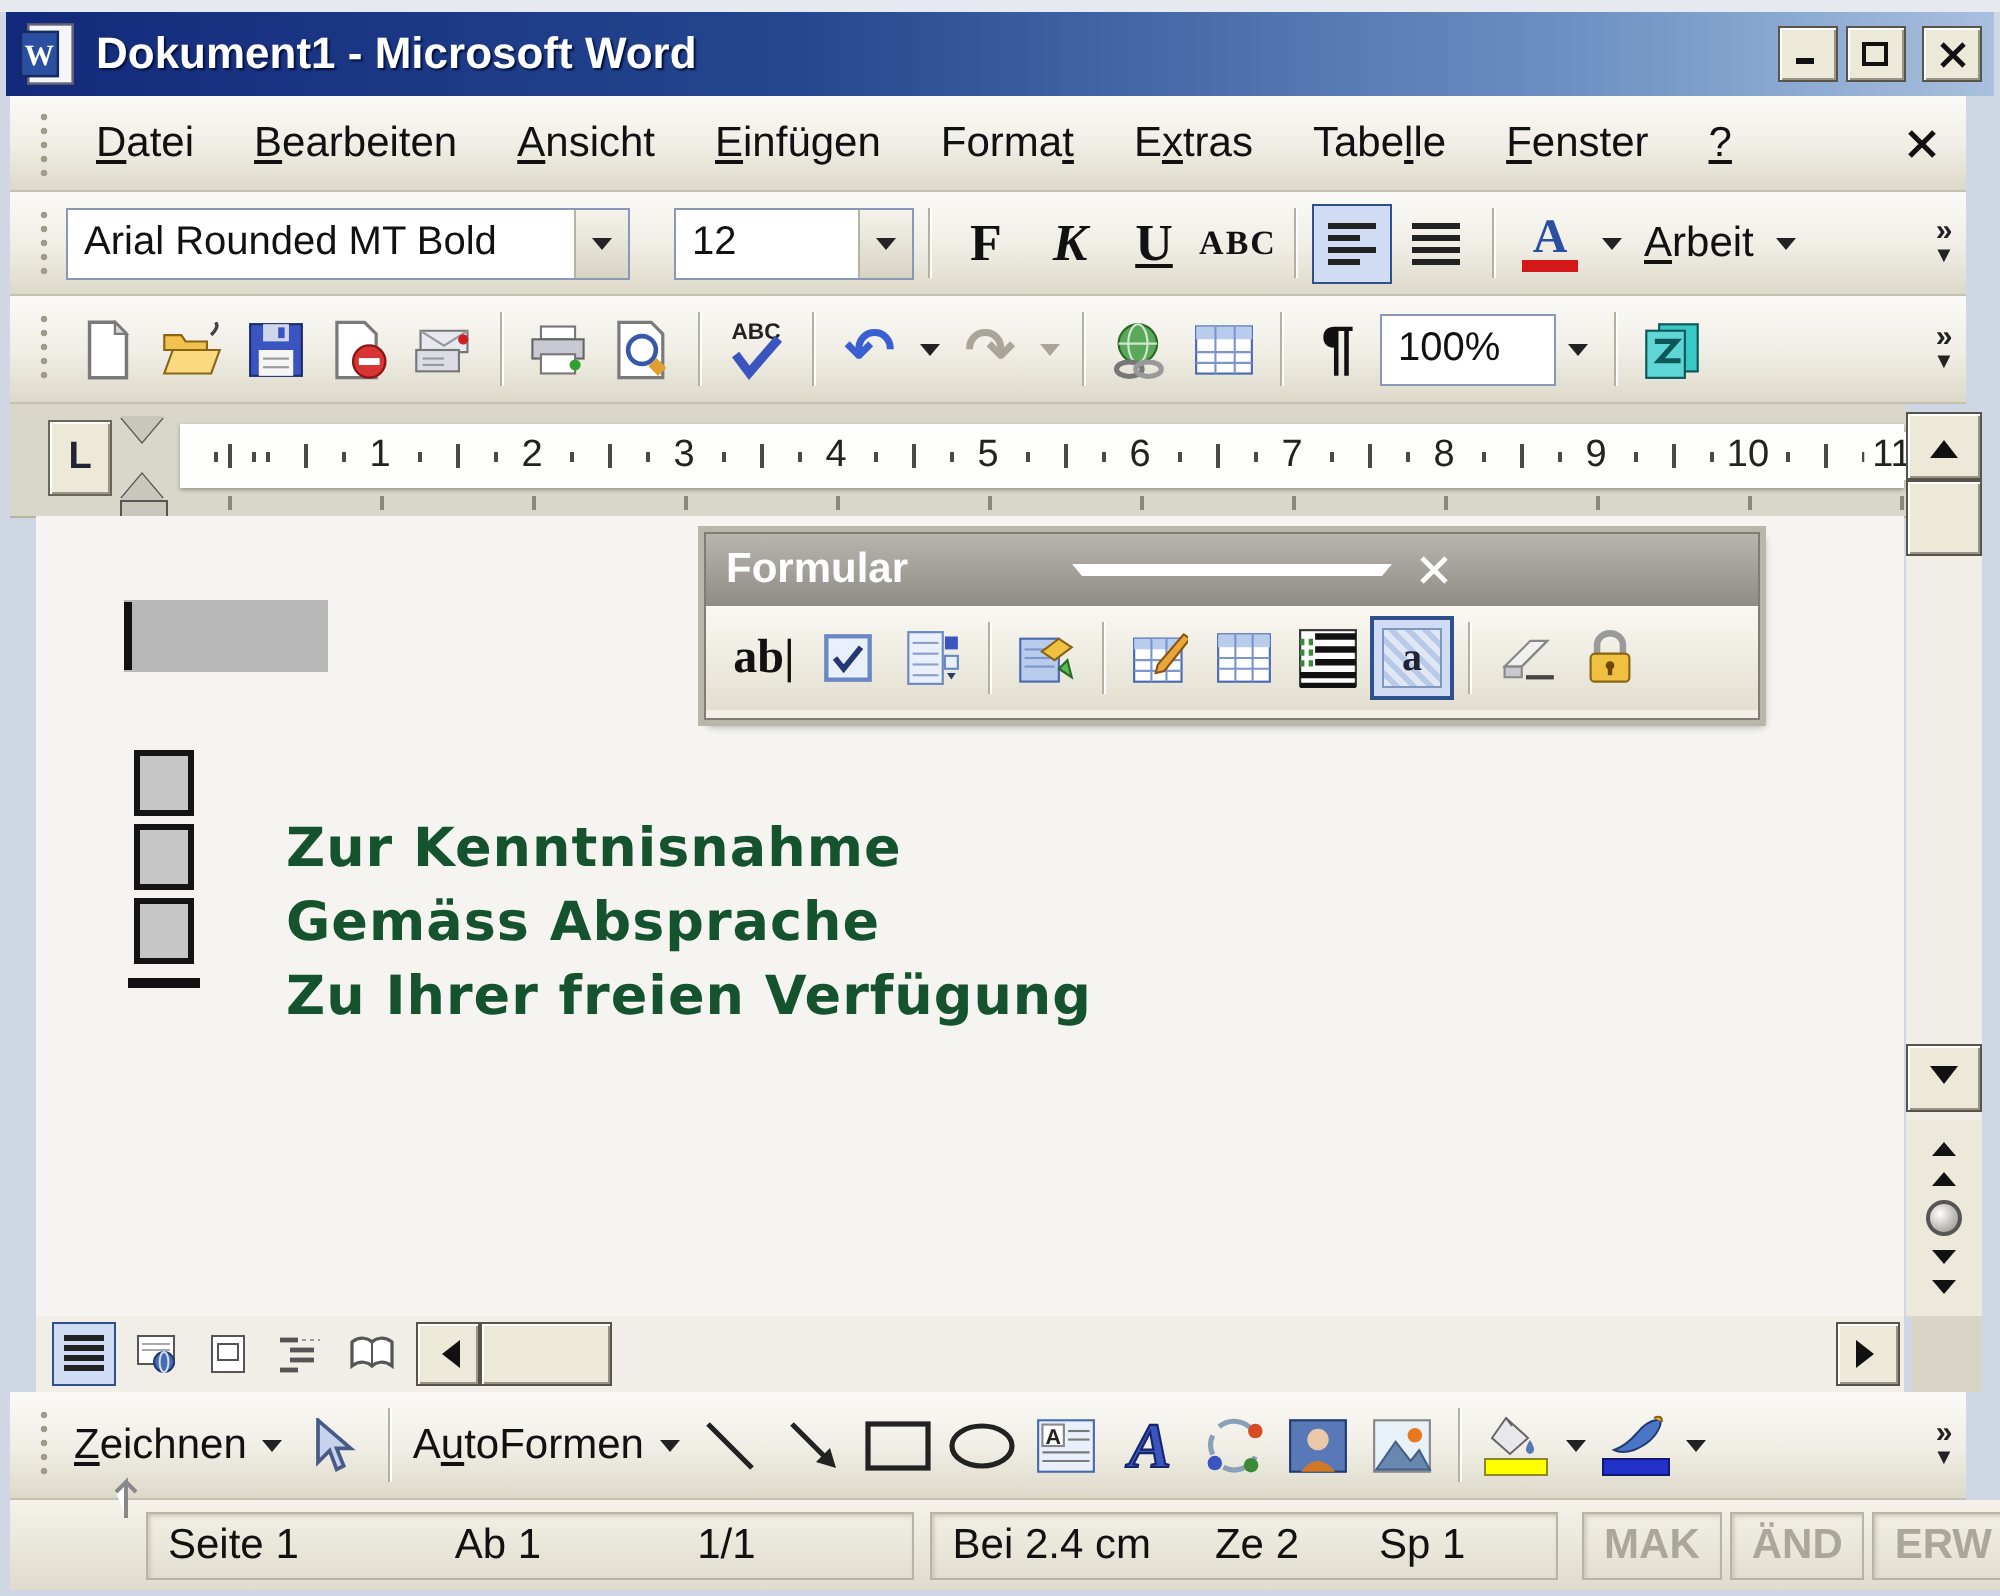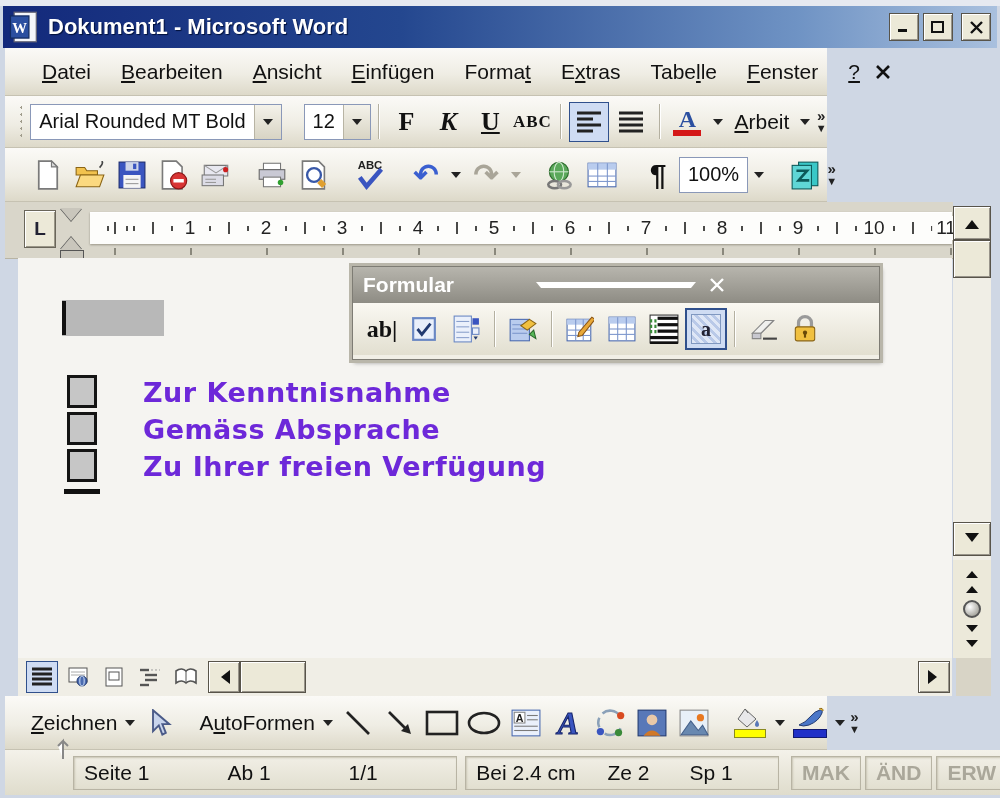--- a/index.html
+++ b/index.html
@@ -7,21 +7,21 @@
   #win{position:relative;width:1000px;height:798px;}
   
   .titlebar{position:absolute;left:3px;top:6px;right:3px;height:42px;
     background:linear-gradient(90deg,#13297b 0%,#24478f 40%,#6f93c4 80%,#a9c0de 100%);
     display:flex;align-items:center;padding:0 6px;box-sizing:border-box;}
   .apptitle{color:#fff;font-weight:bold;font-size:22px;margin-left:9px;text-shadow:1px 1px 1px #00103a;flex:1;}
   .winbtn{width:28px;height:26px;background:#ece9d8;border:1px solid #58544a;
     box-shadow:inset 1px 1px 0 #fff,inset -1px -1px 0 #98948a;
     display:flex;align-items:center;justify-content:center;margin-left:4px;}
   
-  .bar{position:absolute;left:5px;width:822px;background:linear-gradient(180deg,#fbfaf7 0%,#efede4 55%,#ddd9c9 100%);
+  .bar{position:absolute;left:5px;width:978px;background:linear-gradient(180deg,#fbfaf7 0%,#efede4 55%,#ddd9c9 100%);
     border-bottom:1px solid #c6c2b2;display:flex;align-items:center;box-sizing:border-box;}
   .handle{width:6px;height:70%;margin:0 8px 0 14px;
     background-image:radial-gradient(circle,#a09c8c 1.6px,transparent 1.8px);background-size:6px 7px;background-repeat:repeat-y;}
   .sep{width:1px;height:70%;background:#b4b0a0;box-shadow:1px 0 0 #fff;margin:0 7px;}
   .menuitem{font-size:21px;color:#111;padding:0 15px;white-space:nowrap;}
   .accel{text-decoration:underline;}
   .tbtn{height:40px;min-width:40px;display:flex;align-items:center;justify-content:center;margin:0 1px;box-sizing:border-box;}
   .active-toggle{border:1px solid #30508c;background:#cfdcf3;}
   .combo{display:flex;align-items:stretch;height:36px;background:#fff;border:1px solid #8a98b8;box-sizing:border-box;}
   .combo .val{font-size:20px;color:#111;padding:5px 8px;white-space:nowrap;overflow:hidden;}
@@ -47,21 +47,21 @@
     background-image:repeating-linear-gradient(90deg,#8a887c 0 2px,transparent 2px 76px);background-position:24px 0;}
   .indent{position:absolute;left:55px;top:6px;width:24px;height:46px;}
   .tri-dn{width:0;height:0;border:11px solid transparent;border-top:13px solid #c9c6bc;filter:drop-shadow(0 1px 0 #555);}
   .tri-up{width:0;height:0;border:11px solid transparent;border-bottom:13px solid #c9c6bc;filter:drop-shadow(0 -1px 0 #555);margin-top:-6px;}
   .ind-box{width:22px;height:10px;background:#c9c6bc;border:1px solid #555;margin-top:0;}
   
   .docarea{position:absolute;left:18px;top:258px;width:934px;height:400px;background:#f5f4f1;}
   .formfield{position:absolute;left:44px;top:42px;width:102px;height:36px;background:#b8b8b8;}
   .cursorbar{position:absolute;left:44px;top:43px;width:4px;height:34px;background:#111;}
   .cbx{position:absolute;left:49px;width:30px;height:33px;background:#c6c6c6;border:3px solid #141414;box-sizing:border-box;}
-  .dline{position:absolute;left:125px;font-family:"DejaVu Sans",sans-serif;font-weight:700;font-size:27px;color:#6d28d9;letter-spacing:.5px;white-space:nowrap;}
+  .dline{position:absolute;left:125px;font-family:"DejaVu Sans",sans-serif;font-weight:700;font-size:27px;color:#14532d;letter-spacing:.5px;white-space:nowrap;margin-top:32px;}
   .uscore{position:absolute;left:46px;top:231px;width:36px;height:5px;background:#111;}
   
   .formular{position:absolute;left:334px;top:8px;width:526px;height:92px;background:#f1efe6;
     border:1px solid #7e7c74;box-shadow:0 0 0 3px #b9b6aa,2px 3px 4px rgba(0,0,0,.35);}
   .formular .ftitle{height:36px;background:linear-gradient(180deg,#b7b5ad,#8e8c84);display:flex;align-items:center;padding:0 10px;}
   .formular .ftitle span{color:#fff;font-weight:bold;font-size:21px;flex:1;}
   .fctl{color:#fff;margin-left:14px;display:flex;align-items:center;}
   .fbody{height:52px;display:flex;align-items:center;padding:0 8px;background:linear-gradient(180deg,#faf8f2,#e2dfd0);}
   .fbtn{width:42px;height:42px;display:flex;align-items:center;justify-content:center;box-sizing:border-box;}
   .abglyph{font-family:"Liberation Serif",serif;font-size:24px;font-weight:bold;color:#111;}

